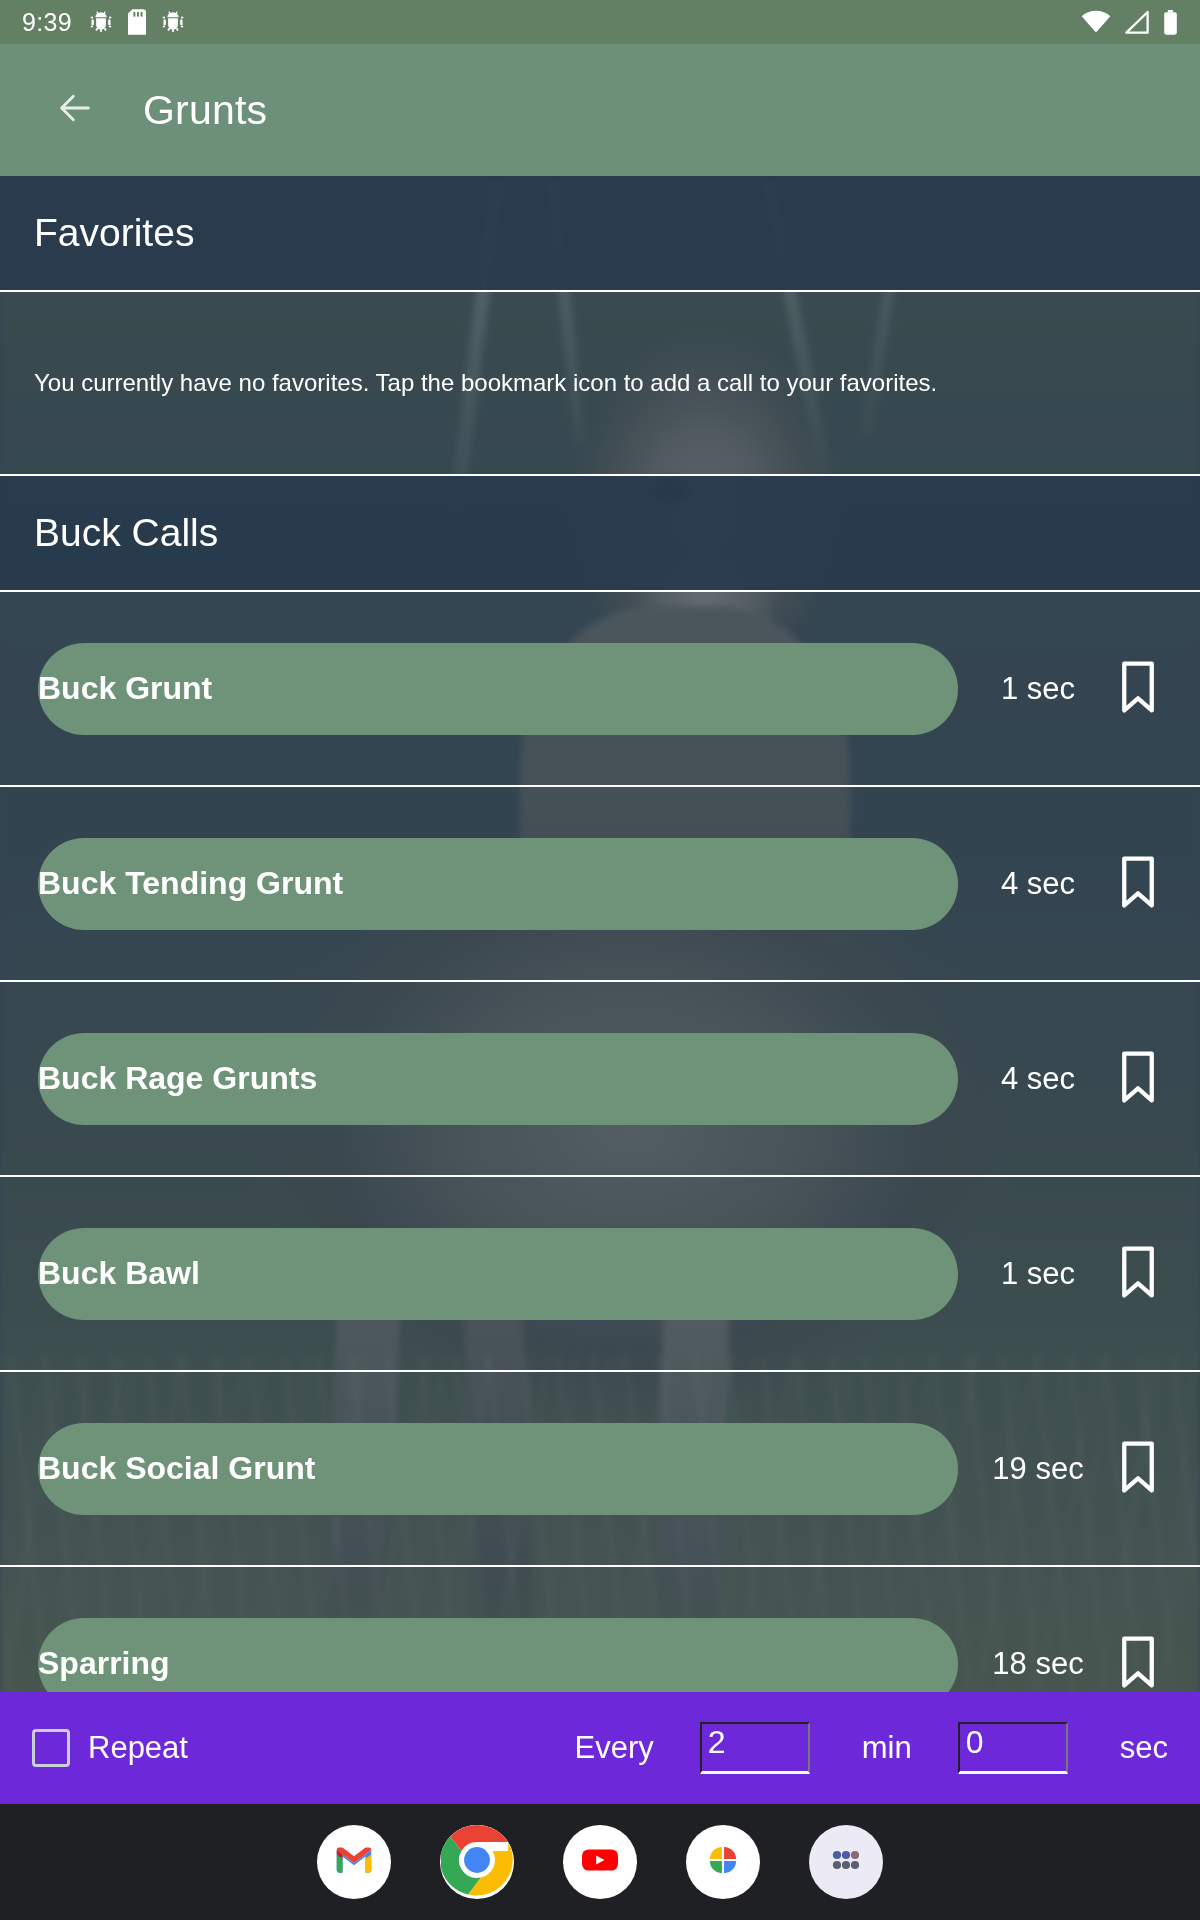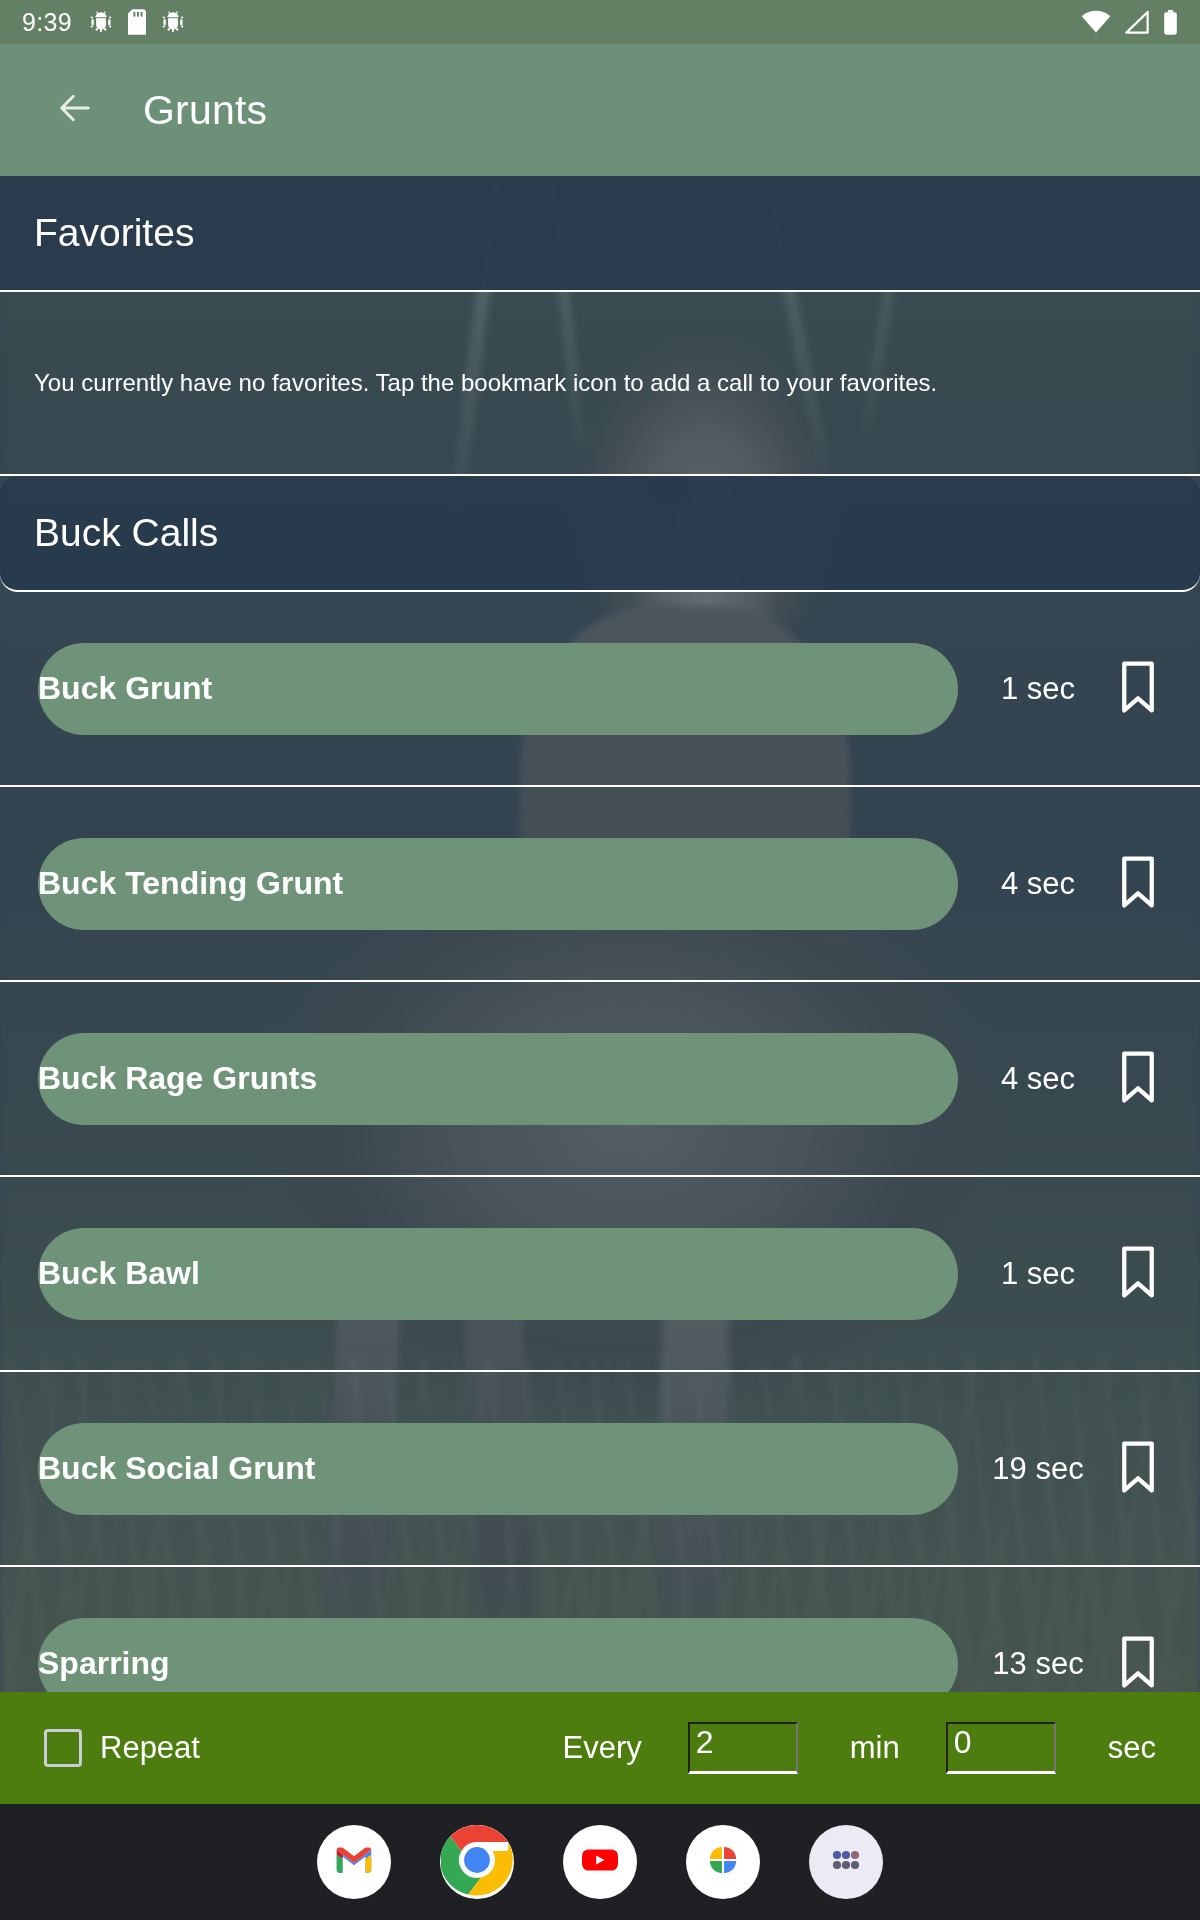--- a/index.html
+++ b/index.html
@@ -153,21 +153,21 @@
     position:absolute; left:0; width:1200px;
     background:rgba(40,58,76,.93);
     display:flex; align-items:center;
     padding-left:34px;
     border-bottom:2px solid #ffffff;
     color:#ffffff;
     font-size:39px;
     font-weight:400;
   }
   #favorites-header { top:176px; height:116px; }
-  #buck-calls-header { top:476px; height:116px;border-radius:18px; }
+  #buck-calls-header { top:476px; height:116px; }
 
   
   #favorites-empty {
     position:absolute; left:0; top:292px;
     width:1200px; height:184px;
     border-bottom:2px solid #ffffff;
     display:flex; align-items:center;
     padding:0 34px;
   }
   #favorites-empty-text {
@@ -212,23 +212,23 @@
     width:56px; height:70px;
     display:flex; align-items:center; justify-content:center;
     cursor:pointer;
     margin-left:2px;
   }
 
   
   #repeat-bar {
     position:absolute; left:0; top:1692px;
     width:1200px; height:112px;
-    background:#4d7c0f;
+    background:#6d28d9;
     display:flex; align-items:center;
-    padding:0 44px;
+    padding:0 32px;
     color:#ffffff;
   }
   #repeat-checkbox {
     width:38px; height:38px;
     border:3px solid #c9cfd6;
     border-radius:4px;
     background:transparent;
     cursor:pointer;
     flex:0 0 auto;
   }
@@ -449,21 +449,21 @@
             <path d="M2.6 1.4h14.8v25.2L10 20.1 2.6 26.6V1.4z" stroke="#fff" stroke-width="2.3" stroke-linejoin="round"></path>
           </svg>
         </span>
       </div>
     </div>
 
     <div class="call-row">
       <div class="call-pill">
         <span>Sparring</span>
       </div>
-      <div class="call-duration">13 sec</div>
+      <div class="call-duration">18 sec</div>
       <div class="bookmark-btn">
         <span>
           <svg width="38" height="52" viewBox="0 0 20 28" fill="none">
             <path d="M2.6 1.4h14.8v25.2L10 20.1 2.6 26.6V1.4z" stroke="#fff" stroke-width="2.3" stroke-linejoin="round"></path>
           </svg>
         </span>
       </div>
     </div>
 
   </div>

